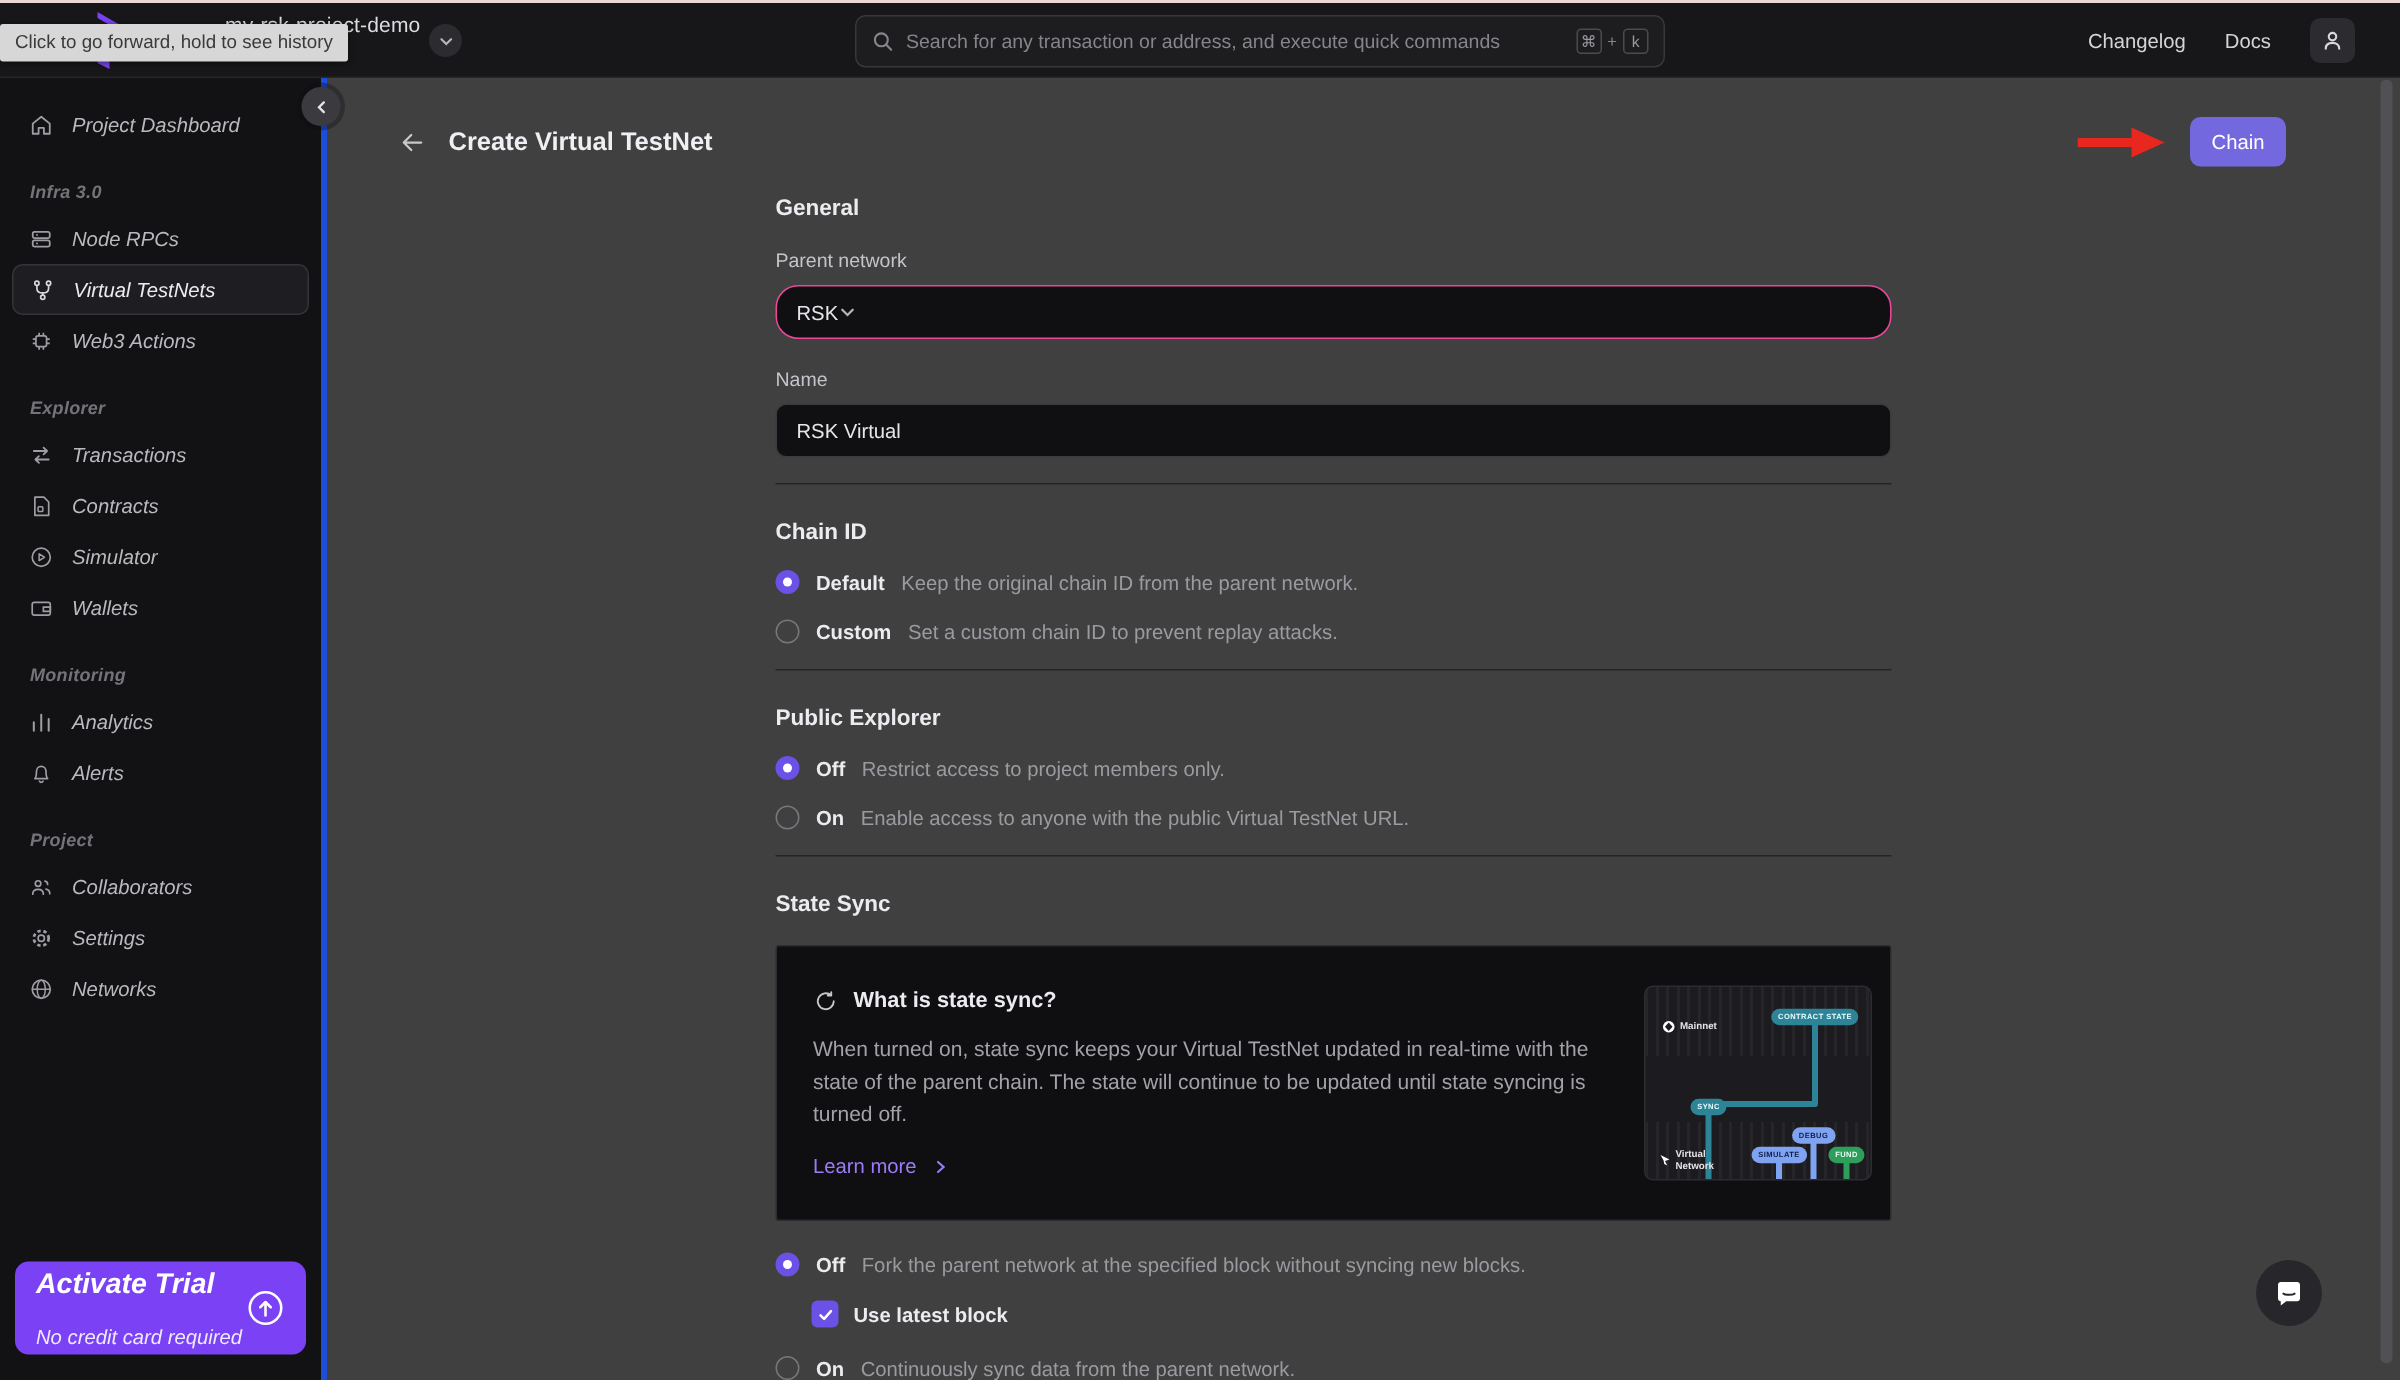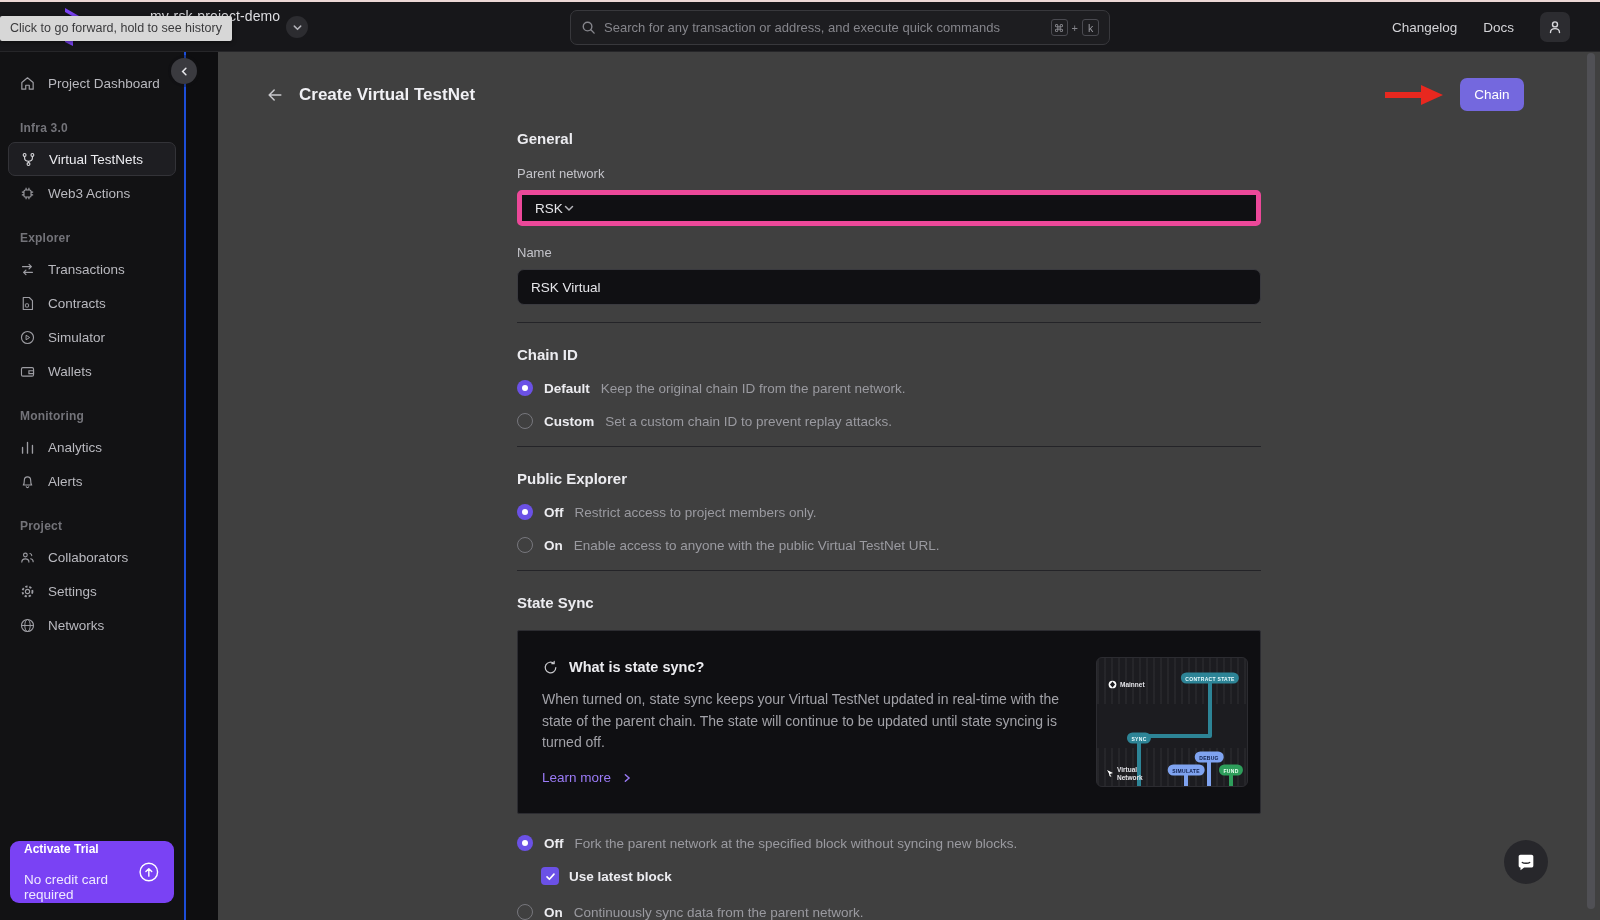--- a/index.html
+++ b/index.html
@@ -28,50 +28,50 @@
   .search-wrap input::placeholder { color:#85858b; }
   .kbd-group { display:flex; align-items:center; gap:4px; color:#85858b; font-size:11px; }
   .kbd { width:17px; height:17px; border:1px solid #4a4a50; border-radius:3px; display:flex;
     align-items:center; justify-content:center; font-size:10.5px; color:#9a9aa0; }
   .top-links { position:absolute; right:30px; top:0; height:50px; display:flex; align-items:center; gap:26px; }
   .top-link { font-size:13.5px; color:#d4d4d8; cursor:pointer; }
   .avatar-btn { width:30px; height:30px; border-radius:7px; background:#2c2c30; display:flex;
     align-items:center; justify-content:center; cursor:pointer; }
 
   
-  .sidebar { position:absolute; left:0; top:52px; width:186px; height:868px; background:#121214;
-    border-right:2px solid #1d4ed8; z-index:30; }
+  .sidebar { position:absolute; left:0; top:52px; width:218px; height:868px; background:#121214;
+    border-right:4px solid #1d4ed8; z-index:30;font-style:italic; }
   .collapse-btn { position:absolute; right:-13px; top:6px; width:26px; height:26px; border-radius:50%;
     background:#3a3a3f; display:flex; align-items:center; justify-content:center; cursor:pointer; z-index:35;
     box-shadow:0 0 0 3px rgba(14,14,16,.35); }
   .nav { padding-top:6px; }
   .nav-item { height:34px; margin:0 8px; padding:0 11px; border-radius:7px; display:flex; align-items:center;
     gap:12px; color:#b9b9bf; font-size:13.5px; cursor:pointer; }
   .nav-item .ic { color:#9d9da3; flex:0 0 auto; }
   .nav-item.active { background:#1e1e22; border:1px solid #333338; color:#ececf0; }
   .nav-item.active .ic { color:#d8d8dc; }
   .nav-sec { margin:21px 20px 7px; font-size:12px; font-weight:700; color:#737379; letter-spacing:.2px; }
   .trial-card { position:absolute; left:10px; right:10px; bottom:17px; height:62px; background:#7a42f4;
     border-radius:9px; padding:10px 14px; display:flex; align-items:center; justify-content:space-between; cursor:pointer; }
-  .trial-title { font-size:12px; font-weight:700; color:#fff; margin-bottom:16px; }
+  .trial-title { font-size:19px; font-weight:700; color:#fff; margin-bottom:16px; }
   .trial-sub { font-size:13.5px; color:#efe9ff; }
 
   
   .main { position:absolute; left:218px; top:52px; width:1382px; height:868px; background:#404040; }
   .back-btn { position:absolute; left:47px; top:33px; color:#c8c8cc; cursor:pointer; }
   .page-title { position:absolute; left:81px; top:33px; font-size:17px; font-weight:700; color:#f0f0f4; }
   .create-btn { position:absolute; right:76px; top:26px; width:64px; height:33px; background:#7468de;
     border:none; border-radius:7px; color:#fff; font-size:13.5px; font-family:"Liberation Sans",sans-serif;
     cursor:pointer; }
   .anno-arrow { position:absolute; right:155px; top:32px; }
 
   .form { position:absolute; left:299px; top:78px; width:744px; }
   .sec-h { font-size:15px; font-weight:700; color:#ececf0; }
   .fld-label { font-size:13px; color:#c4c4ca; margin:19px 0 9px; }
-  .select-box { height:36px; border:5px solid #ec4899; border-radius:5px; display:flex; align-items:center;
+  .select-box { height:36px; border:1px solid #ec4899; border-radius:15px; display:flex; align-items:center;
     justify-content:flex-start; padding:0 13px; cursor:pointer; background:#101013; }
   .select-box span { font-size:13.5px; color:#e6e6ea; }
   .text-input { width:100%; height:36px; border:1px solid #3a3a3f; border-radius:7px; background:#101013;
     color:#e6e6ea; font-size:13.5px; padding:0 13px; font-family:"Liberation Sans",sans-serif; outline:none; }
   .divider { border:none; border-top:1px solid #242428; margin:17px 0 0; }
 
   .radio-row { display:flex; align-items:center; gap:11px; margin-top:17px; }
   .radio { width:16px; height:16px; border-radius:50%; flex:0 0 auto; position:relative; }
   .radio.sel { background:#6b51e6; }
   .radio.sel::after { content:""; position:absolute; left:5px; top:5px; width:6px; height:6px;
@@ -174,20 +174,29 @@
   <div class="nav">
     <div class="nav-item" style="margin-top:8px;">
       <svg class="ic" width="17" height="17" viewBox="0 0 24 24">
         <path d="M4 10.5 L12 4 L20 10.5 V20 H14.5 V14.5 H9.5 V20 H4 Z" stroke="currentColor" stroke-width="1.7" fill="none" stroke-linejoin="round"></path>
       </svg>
       <span>Project Dashboard</span>
     </div>
 
     <div class="nav-sec">Infra 3.0</div>
 
+    <div class="nav-item">
+      <svg class="ic" width="17" height="17" viewBox="0 0 24 24">
+        <rect x="4" y="5" width="16" height="6" rx="1.5" stroke="currentColor" stroke-width="1.7" fill="none"></rect>
+        <rect x="4" y="13" width="16" height="6" rx="1.5" stroke="currentColor" stroke-width="1.7" fill="none"></rect>
+        <circle cx="8" cy="8" r="0.9" fill="currentColor"></circle>
+          <circle cx="8" cy="16" r="0.9" fill="currentColor"></circle>
+      </svg>
+      <span>Node RPCs</span>
+    </div>
 
     <div class="nav-item active">
       <svg class="ic" width="17" height="17" viewBox="0 0 24 24">
         <circle cx="6.5" cy="5.5" r="2" stroke="currentColor" stroke-width="1.6" fill="none"></circle>
         <circle cx="17.5" cy="5.5" r="2" stroke="currentColor" stroke-width="1.6" fill="none"></circle>
         <circle cx="12" cy="18.5" r="2" stroke="currentColor" stroke-width="1.6" fill="none"></circle>
         <path d="M6.5 7.5 V10 C6.5 13 9 14.5 12 14.5 C15 14.5 17.5 13 17.5 10 V7.5 M12 14.5 V16.5" stroke="currentColor" stroke-width="1.6" fill="none"></path>
       </svg>
       <span>Virtual TestNets</span>
     </div>

